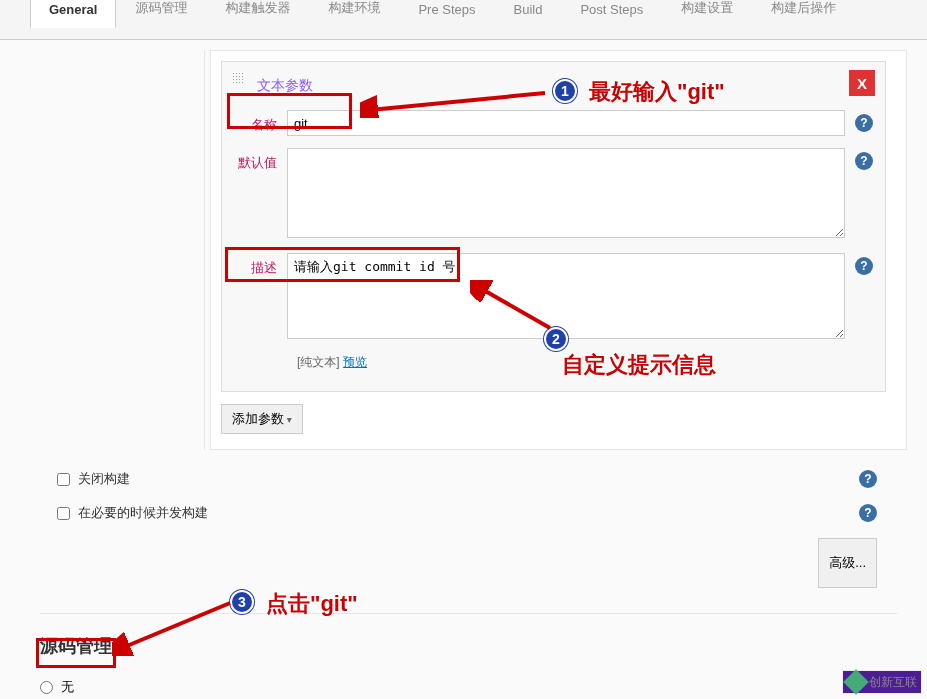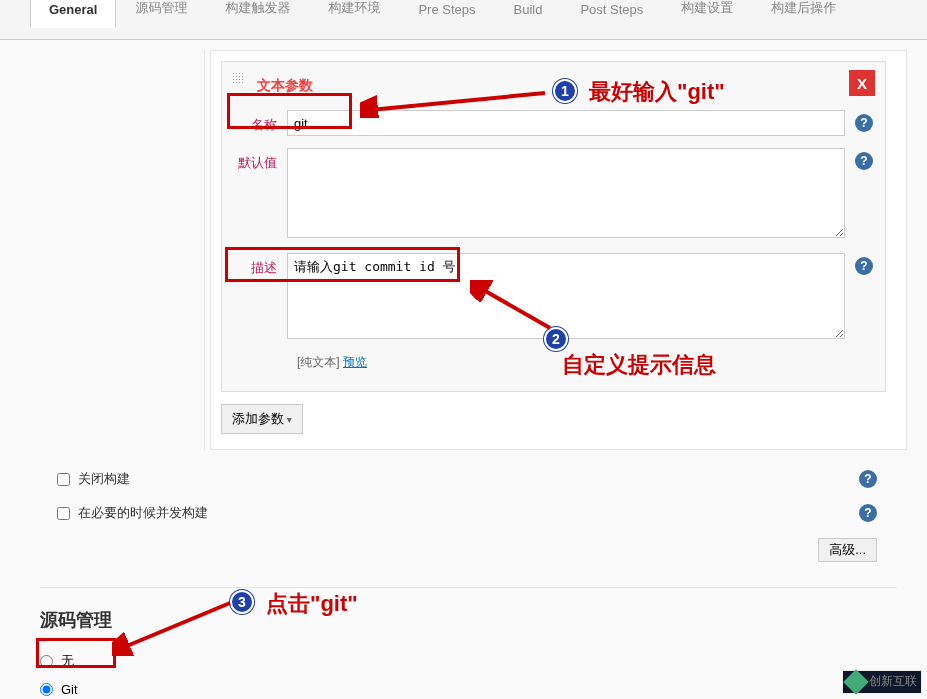--- a/index.html
+++ b/index.html
@@ -64,24 +64,24 @@
     .drag-handle {
       position: absolute;
       left: 10px;
       top: 10px;
       width: 12px;
       height: 12px;
       background-image: radial-gradient(#999 1px, transparent 1px);
       background-size: 3px 3px;
     }
     .panel-title {
-      font-weight: bold;
+      font-weight: normal;
       font-size: 14px;
       margin: 5px 0 15px 25px;
-      color: #ef4444;
+      color: #8b5cf6;
     }
     .close-btn {
       position: absolute;
       right: 10px;
       top: 8px;
       width: 26px;
       height: 26px;
       background: #d33;
       color: #fff;
       border: none;
@@ -167,21 +167,21 @@
     }
     .check-row input[type=checkbox]{
       margin-right: 8px;
     }
     .check-row .label { color: #333; }
     .check-row .help-icon{
       right:20px; top:0;
     }
     .adv-row { text-align: right; padding-right: 20px; margin-top: 15px; }
     .adv-btn {
-      padding: 2px 10px;
+      padding: 15px 10px;
       background: #f0f0f0;
       border: 1px solid #ccc;
       cursor: pointer;
       font-size: 13px;
     }
     .adv-btn::after { content: "..."; }
     .divider { border-top: 1px solid #e6e6e6; margin: 25px 0 20px 0; }
     .section-title {
       font-weight: bold;
       font-size: 18px;
@@ -207,23 +207,23 @@
       display:flex; align-items:center; justify-content:center; pointer-events:none;
       border:2px solid #fff; box-shadow:0 0 0 1px #2040aa;
     }
     .arrow {
       position:absolute;
       stroke:#cc0000; fill:#cc0000;
       pointer-events:none;
     }
     .watermark {
       position:absolute; right:5px; bottom:5px;
-      display:flex; align-items:flex-start; gap:4px;
+      display:flex; align-items:center; gap:4px;
       color:#888; font-size:12px;
-      background:#0f172a; padding:2px 4px;
+      background:#4c1d95; padding:2px 4px;
       border:1px solid #eee;
     }
     .watermark .logo-box{
       width:18px;height:18px;background:#4a7; transform:rotate(45deg);
     }
   </style>
 </head>
 <body>
 
 <div class="tabs">

